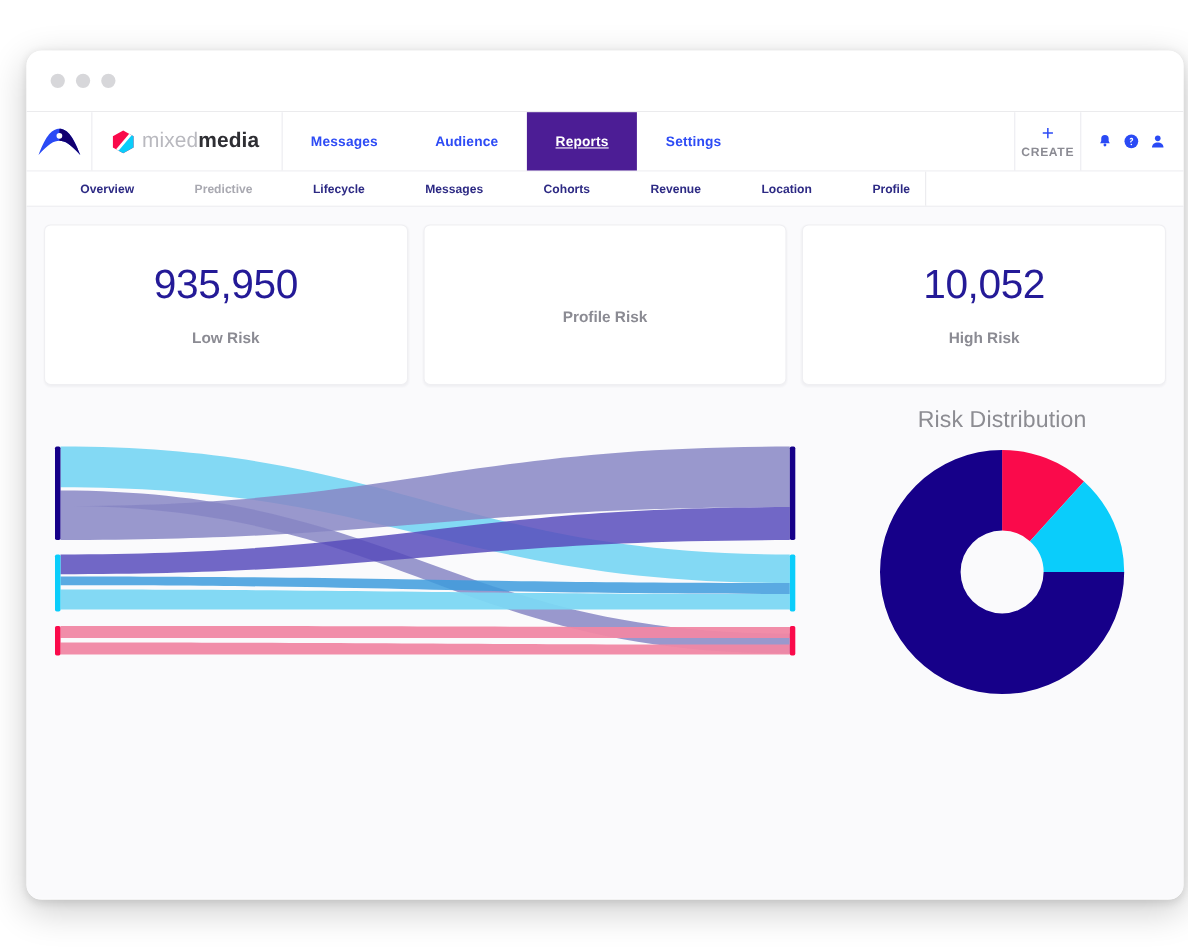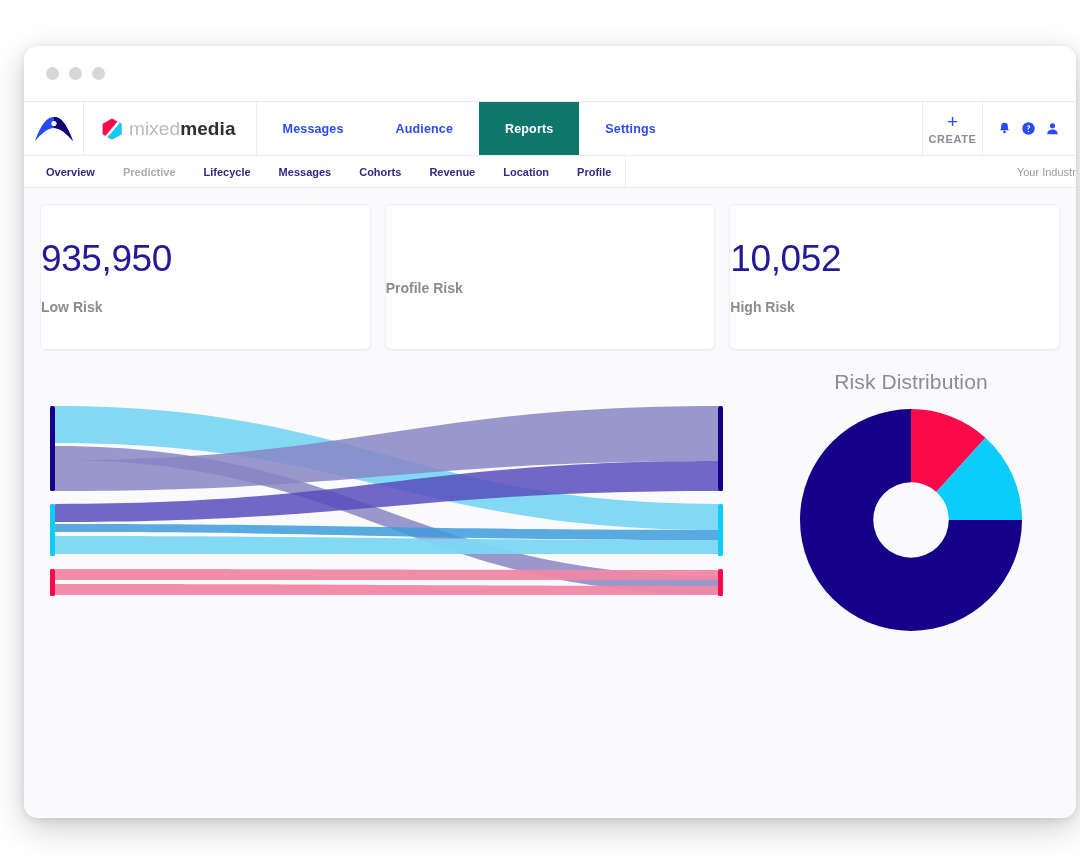--- a/index.html
+++ b/index.html
@@ -66,21 +66,21 @@
   .navtabs { display: flex; align-items: stretch; }
   .navtab {
     display: flex; align-items: center; justify-content: center;
     padding: 0 26px;
     font-size: 12.5px; font-weight: 700;
     color: #2d4bf5;
     letter-spacing: .15px;
     white-space: nowrap;
     cursor: pointer;
   }
-  .navtab.active { background: #0f766e; color: #ffffff; }
+  .navtab.active { background: #4c1d95; color: #ffffff; text-decoration: underline; }
 
   #nav-spacer { flex: 1 1 auto; }
 
   #create-cell {
     width: 60px; flex: 0 0 60px;
     display: flex; flex-direction: column; align-items: center; justify-content: center;
     border-left: 1px solid #ececf0;
     cursor: pointer;
   }
   #create-plus { font-size: 19px; color: #2d4bf5; line-height: 1; font-weight: 500; margin-bottom: 2px;}
@@ -96,21 +96,21 @@
   
   #subnav {
     position: relative;
     height: 32px;
     background: #ffffff;
     border-bottom: 1px solid #eaeaee;
     display: flex; align-items: center;
   }
   .subtab {
     font-size: 11px; font-weight: 700; color: #2d2a84;
-    padding: 0 14px; cursor: pointer; white-space: nowrap;
+    padding: 0 14px; cursor: pointer; white-space: nowrap; margin-left: 27px;
   }
   .subtab:first-child { padding-left: 22px; }
   .subtab.muted { color: #a9a9b1; text-align: right; }
   #subnav-spacer { flex: 1 1 auto; }
   #industry-cell {
     border-left: 1px solid #eaeaee;
     height: 100%;
     display: flex; align-items: center;
     padding: 0 16px 0 20px;
     min-width: 472px;
@@ -128,21 +128,21 @@
 
   #cards { display: flex; gap: 14px; }
   .card {
     flex: 1 1 0;
     height: 146px;
     background: #ffffff;
     border: 1px solid #efeff2;
     border-radius: 6px;
     box-shadow: 0 1px 2px rgba(20,20,40,0.045);
     display: flex; flex-direction: column;
-    justify-content: center;
+    align-items: center; justify-content: center;
   }
   .card-value {
     font-size: 37px; font-weight: 400; color: #241a97;
     letter-spacing: -0.4px; line-height: 1;
   }
   .card-label {
     margin-top: 22px;
     font-size: 14px; font-weight: 700; color: #8b8b93;
   }
 

